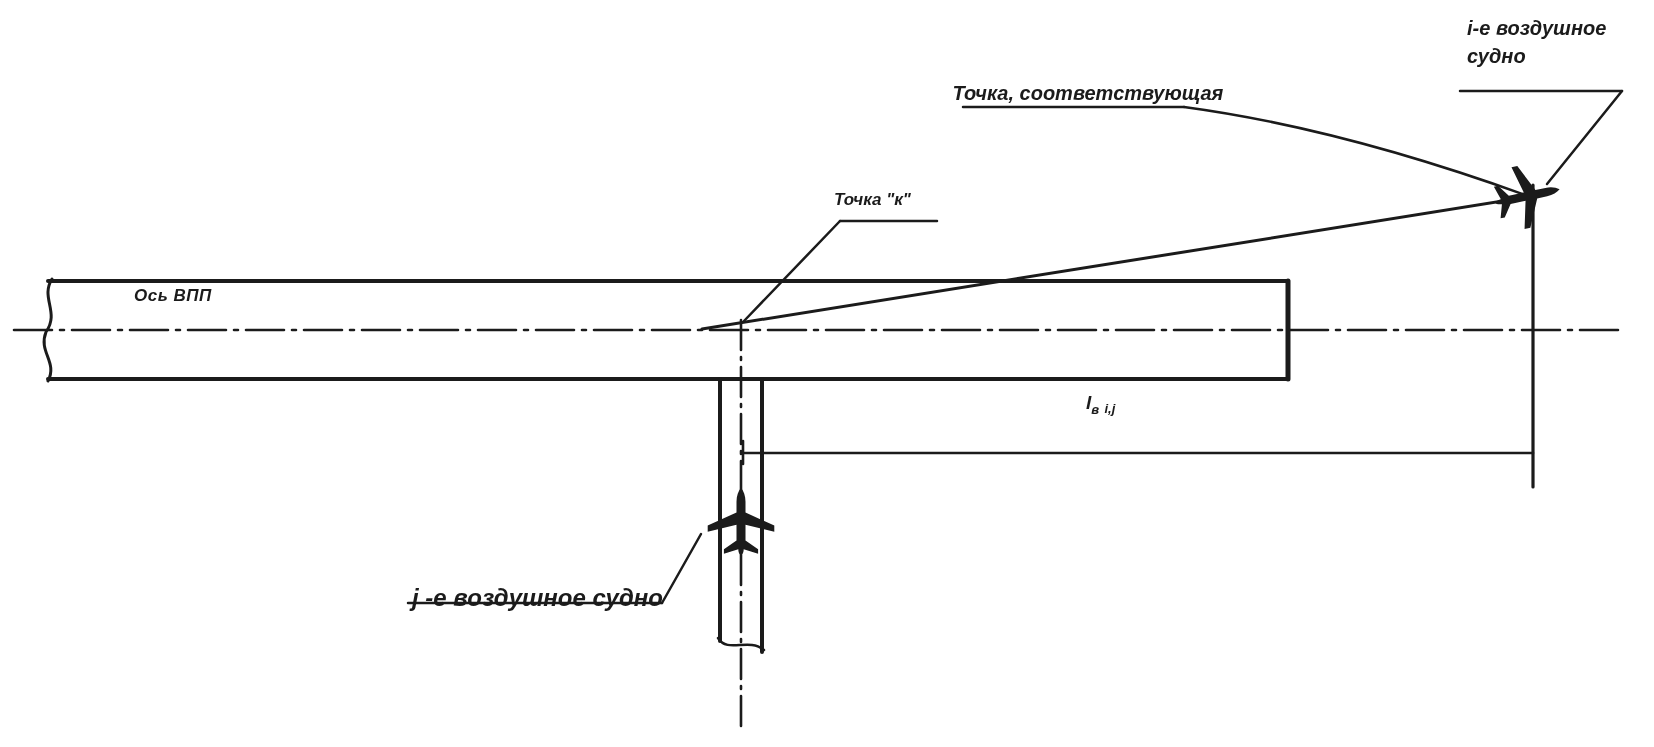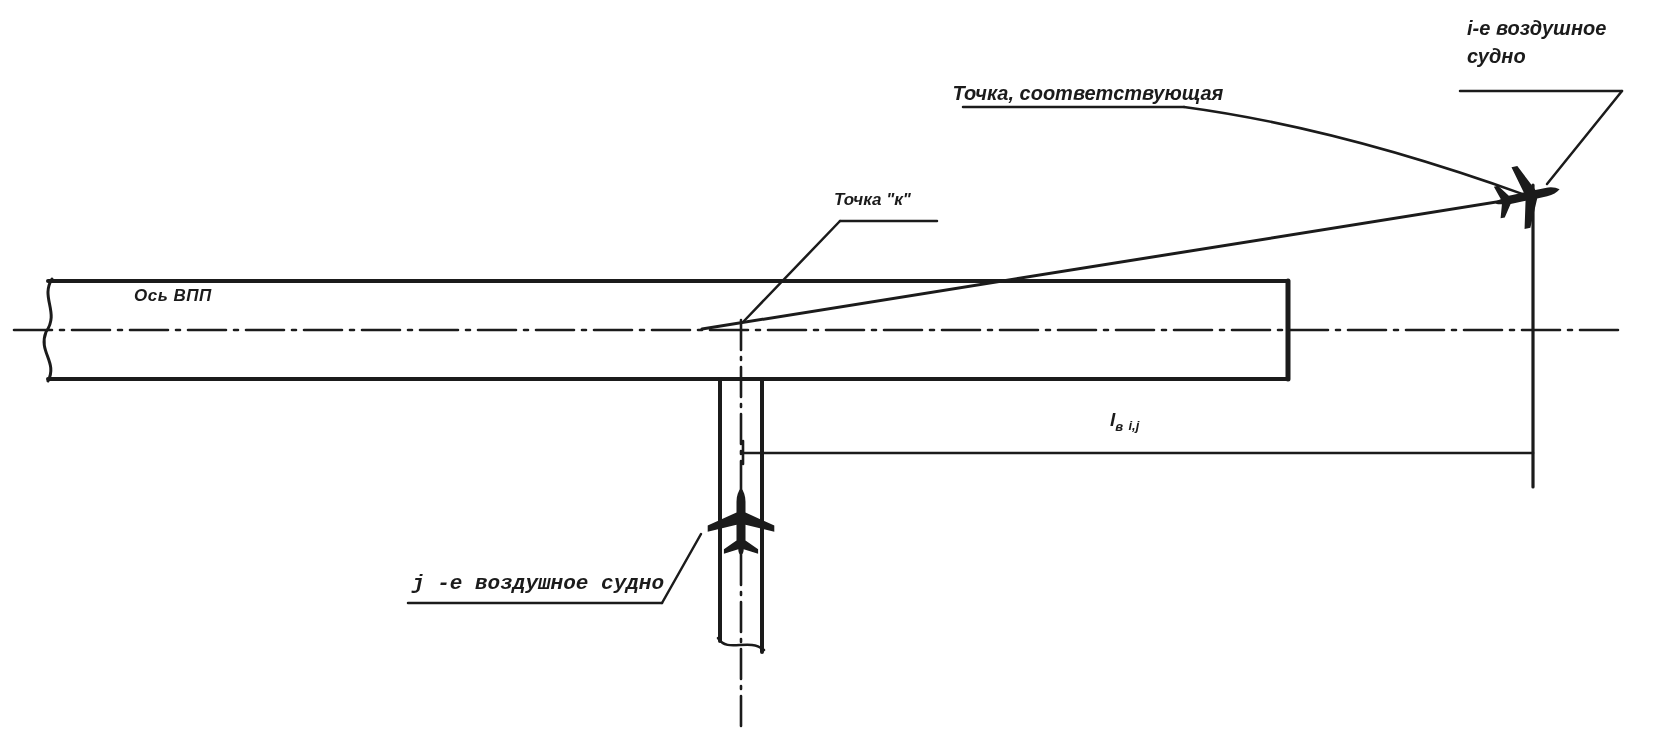--- a/index.html
+++ b/index.html
@@ -16,24 +16,24 @@
     position:absolute;
     font-style:italic;
     font-weight:600;
     white-space:nowrap;
     color:#1b1b1b;
   }
   .lbl-axis{left:134px;top:286px;font-size:17px;letter-spacing:.5px;}
   .lbl-decision{left:926px;top:42px;width:324px;text-align:center;font-size:20px;line-height:31px;white-space:normal;margin-top:36px;}
   .lbl-aircraft-i{left:1467px;top:14px;width:182px;font-size:20px;line-height:28px;white-space:normal;font-style:italic;}
   .lbl-point-k{left:834px;top:190px;font-size:17px;}
-  .lbl-dim{left:1086px;top:409px;font-size:19px;margin-left:24px;}
+  .lbl-dim{left:1086px;top:392px;font-size:19px;}
   .lbl-dim sub{font-size:13px;font-style:italic;}
   .lbl-dim .idx{font-size:13px;vertical-align:-4px;}
-  .lbl-aircraft-j{left:412px;top:572px;font-size:21px;font-family:Liberation Mono, monospace;}
+  .lbl-aircraft-j{left:412px;top:584px;font-size:24px;}
 </style>
 </head>
 <body>
 
 <div class="stage">
 
   <svg width="1654" height="747" viewBox="0 0 1654 747">
     <g stroke="#1b1b1b" fill="none" stroke-linecap="round">
 
       <g>

